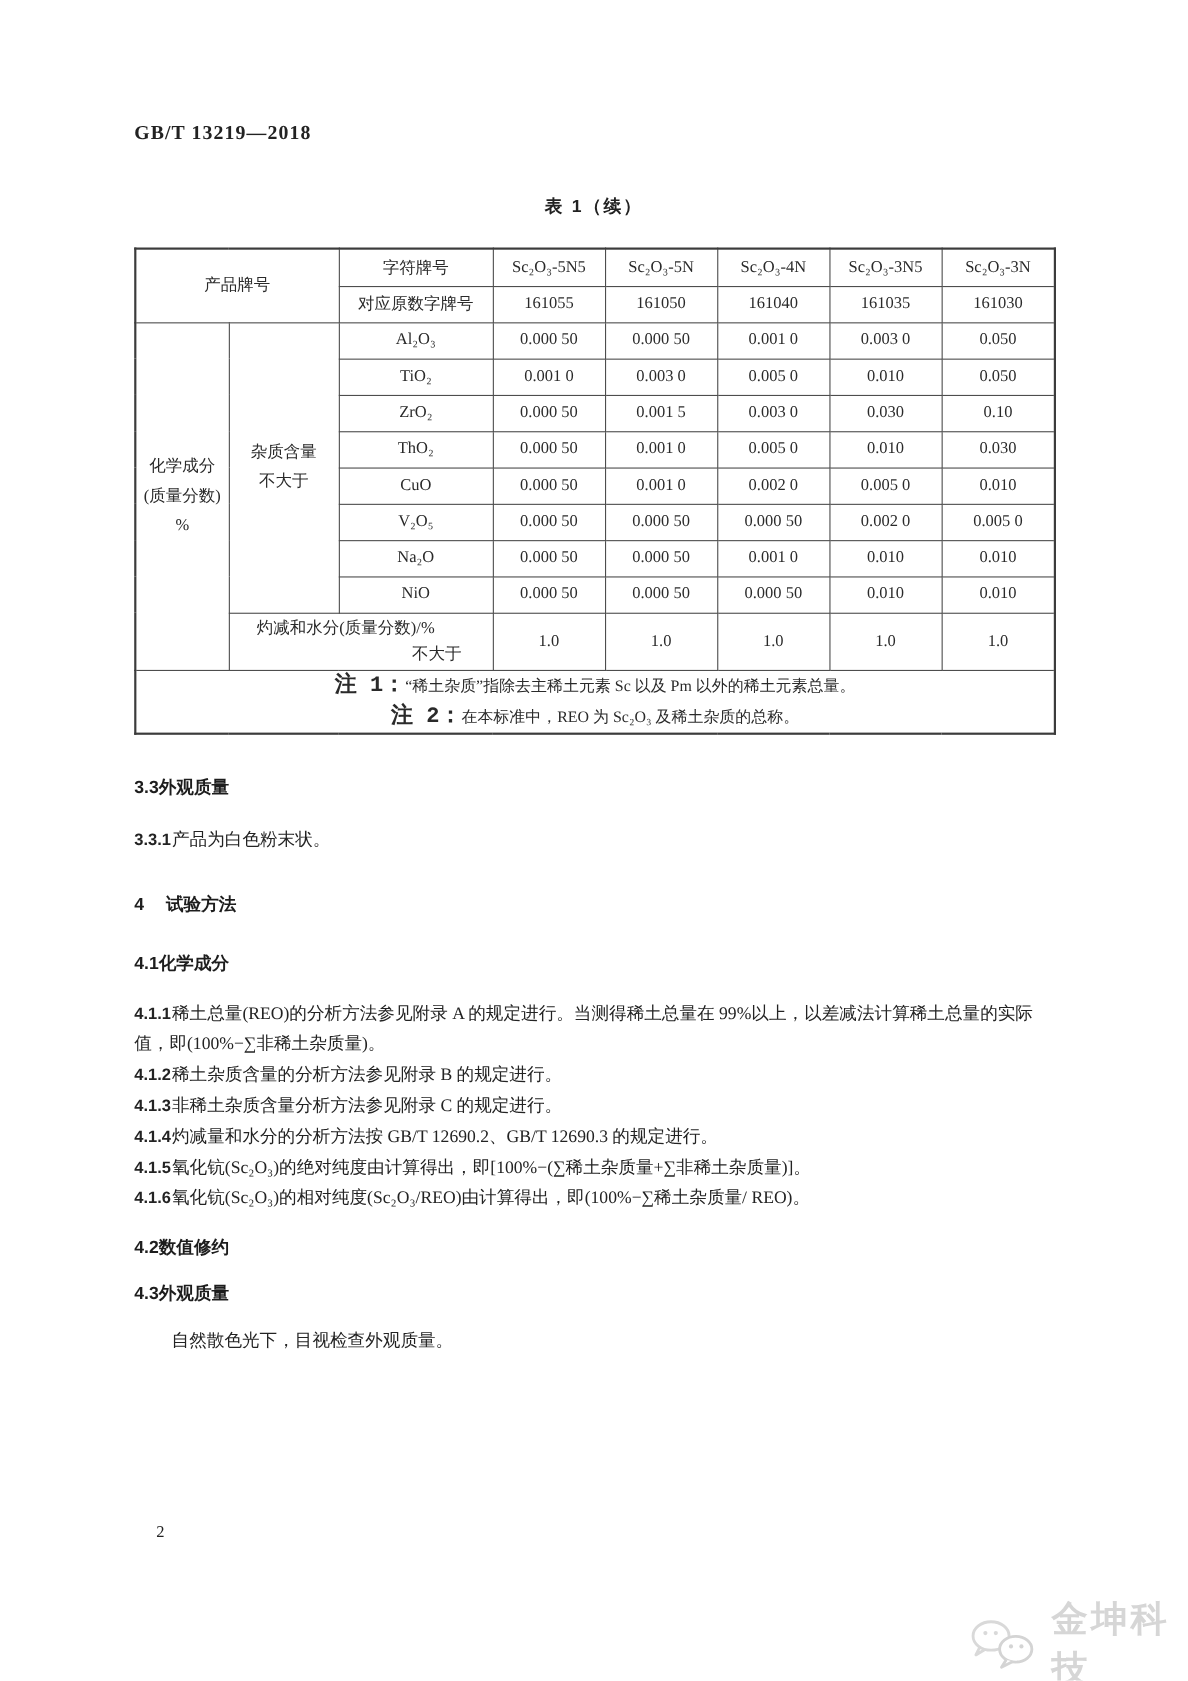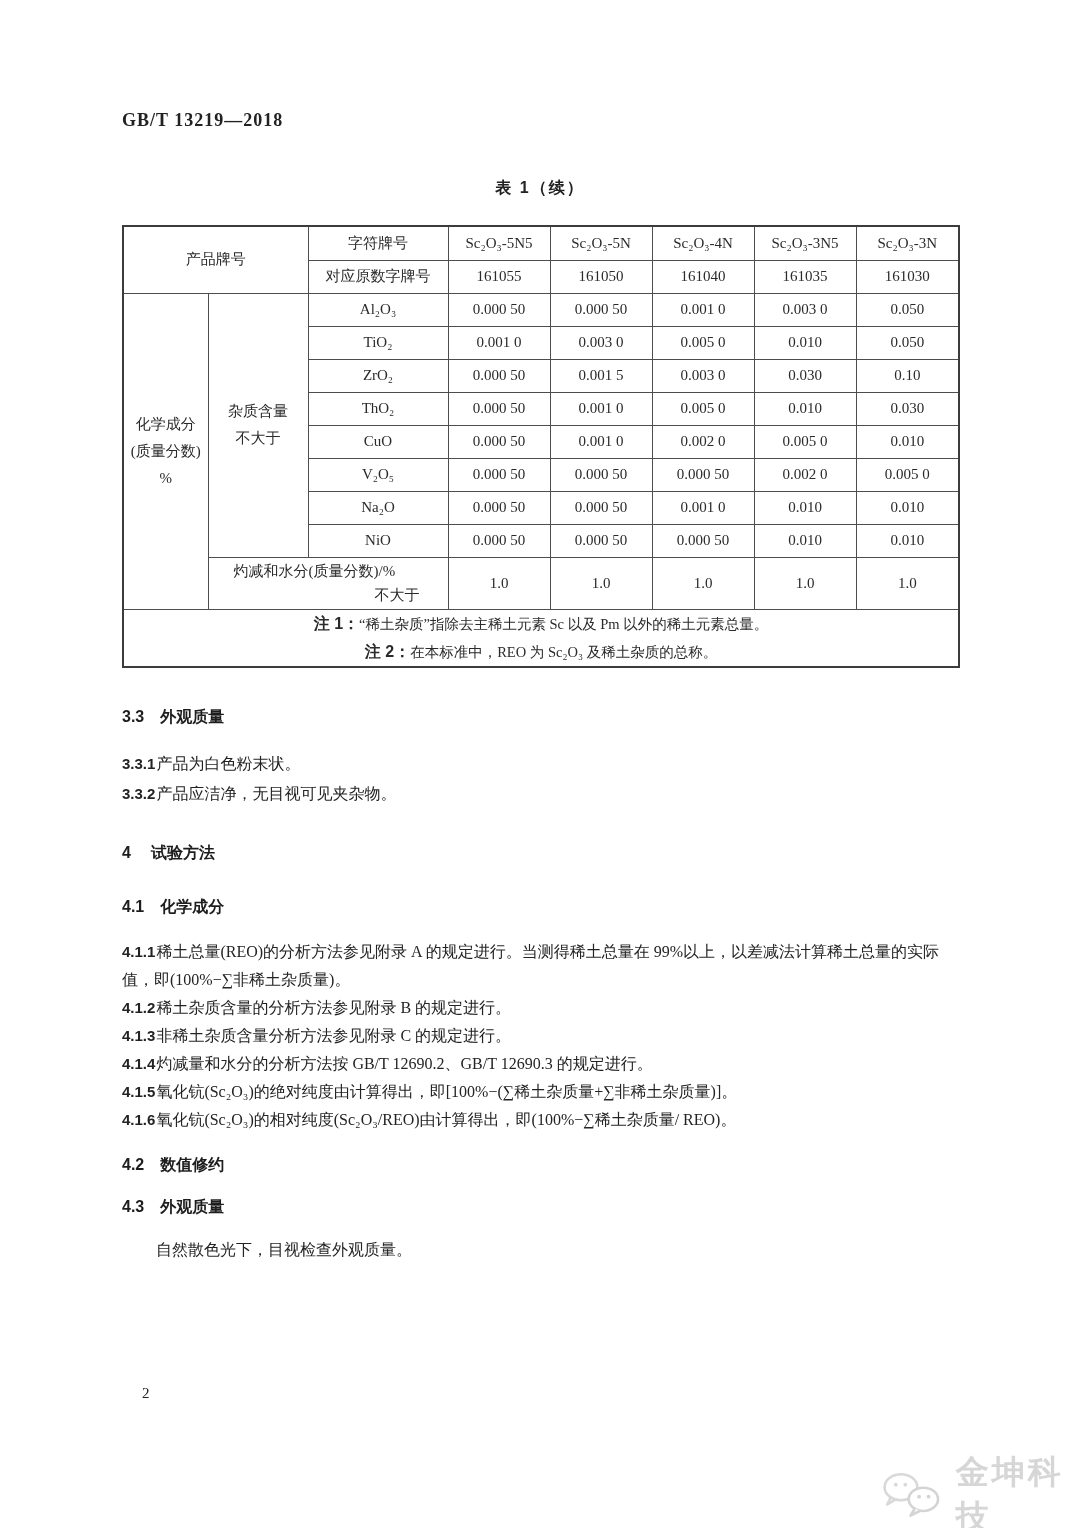--- a/index.html
+++ b/index.html
@@ -29,27 +29,27 @@
   tr.hrow1 { height:34px; }
   tr.hrow2 { height:33px; }
   tr.irow  { height:33px; }
   tr.loi   { height:52px; }
   .stack span { display:block; line-height:27px; }
   .loi-label { text-align:left; }
   .loi-l1 { text-align:left; padding-left:23px; line-height:24px; }
   .loi-l2 { text-align:right; padding-right:26px; line-height:24px; }
   td.notes-cell { text-align:left; padding:7px 14px 9px 14px; }
   .note { font-size:14.5px; line-height:27px; }
-  .note .nl { font-weight:bold; font-family:Liberation Sans, sans-serif; font-size:16px; }
+  .note .nl { font-weight:bold; font-family:Liberation Mono, monospace; font-size:20px; }
   .sections { position:absolute; left:122px; top:700px; width:838px; }
   .hd {
     font-family:"Liberation Sans","DejaVu Sans",sans-serif;
     font-weight:bold; font-size:16px; line-height:22px; color:#1d1d1d;
   }
-  .hd .num { margin-right:16px; }
+  .hd .num { }
   .hd.chapter .num { margin-right:20px; }
   .para { font-size:16px; line-height:28px; margin:0; color:#232323; }
   .para .num {
     font-family:"Liberation Sans","DejaVu Sans",sans-serif;
     font-weight:bold; font-size:15px; margin-right:1px;
   }
   .para.indent { text-indent:34px; }
   .mt6{margin-top:6px}.mt22{margin-top:22px}.mt2{margin-top:2px}
   .mt34{margin-top:34px}.mt32{margin-top:32px}.mt20{margin-top:20px}
   .mt18{margin-top:18px}.mt0{margin-top:0}
@@ -201,23 +201,20 @@
     </tbody>
   </table>
 
   <div class="sections">
     <div class="hd mt6">
       <span class="num">3.3</span><span>外观质量</span>
     </div>
     <p class="para mt22">
       <span class="num">3.3.1</span><span>产品为白色粉末状。</span>
     </p>
-    <p class="para mt2">
-      <span class="num">3.3.2</span><span>产品应洁净，无目视可见夹杂物。</span>
-    </p>
     <div class="hd chapter mt34">
       <span class="num">4</span><span>试验方法</span>
     </div>
     <div class="hd mt32">
       <span class="num">4.1</span><span>化学成分</span>
     </div>
     <p class="para mt20">
       <span class="num">4.1.1</span><span>稀土总量(REO)的分析方法参见附录 A 的规定进行。当测得稀土总量在 99%以上，以差减法计算稀土总量的实际值，即(100%−∑非稀土杂质量)。</span>
     </p>
     <p class="para mt0">

